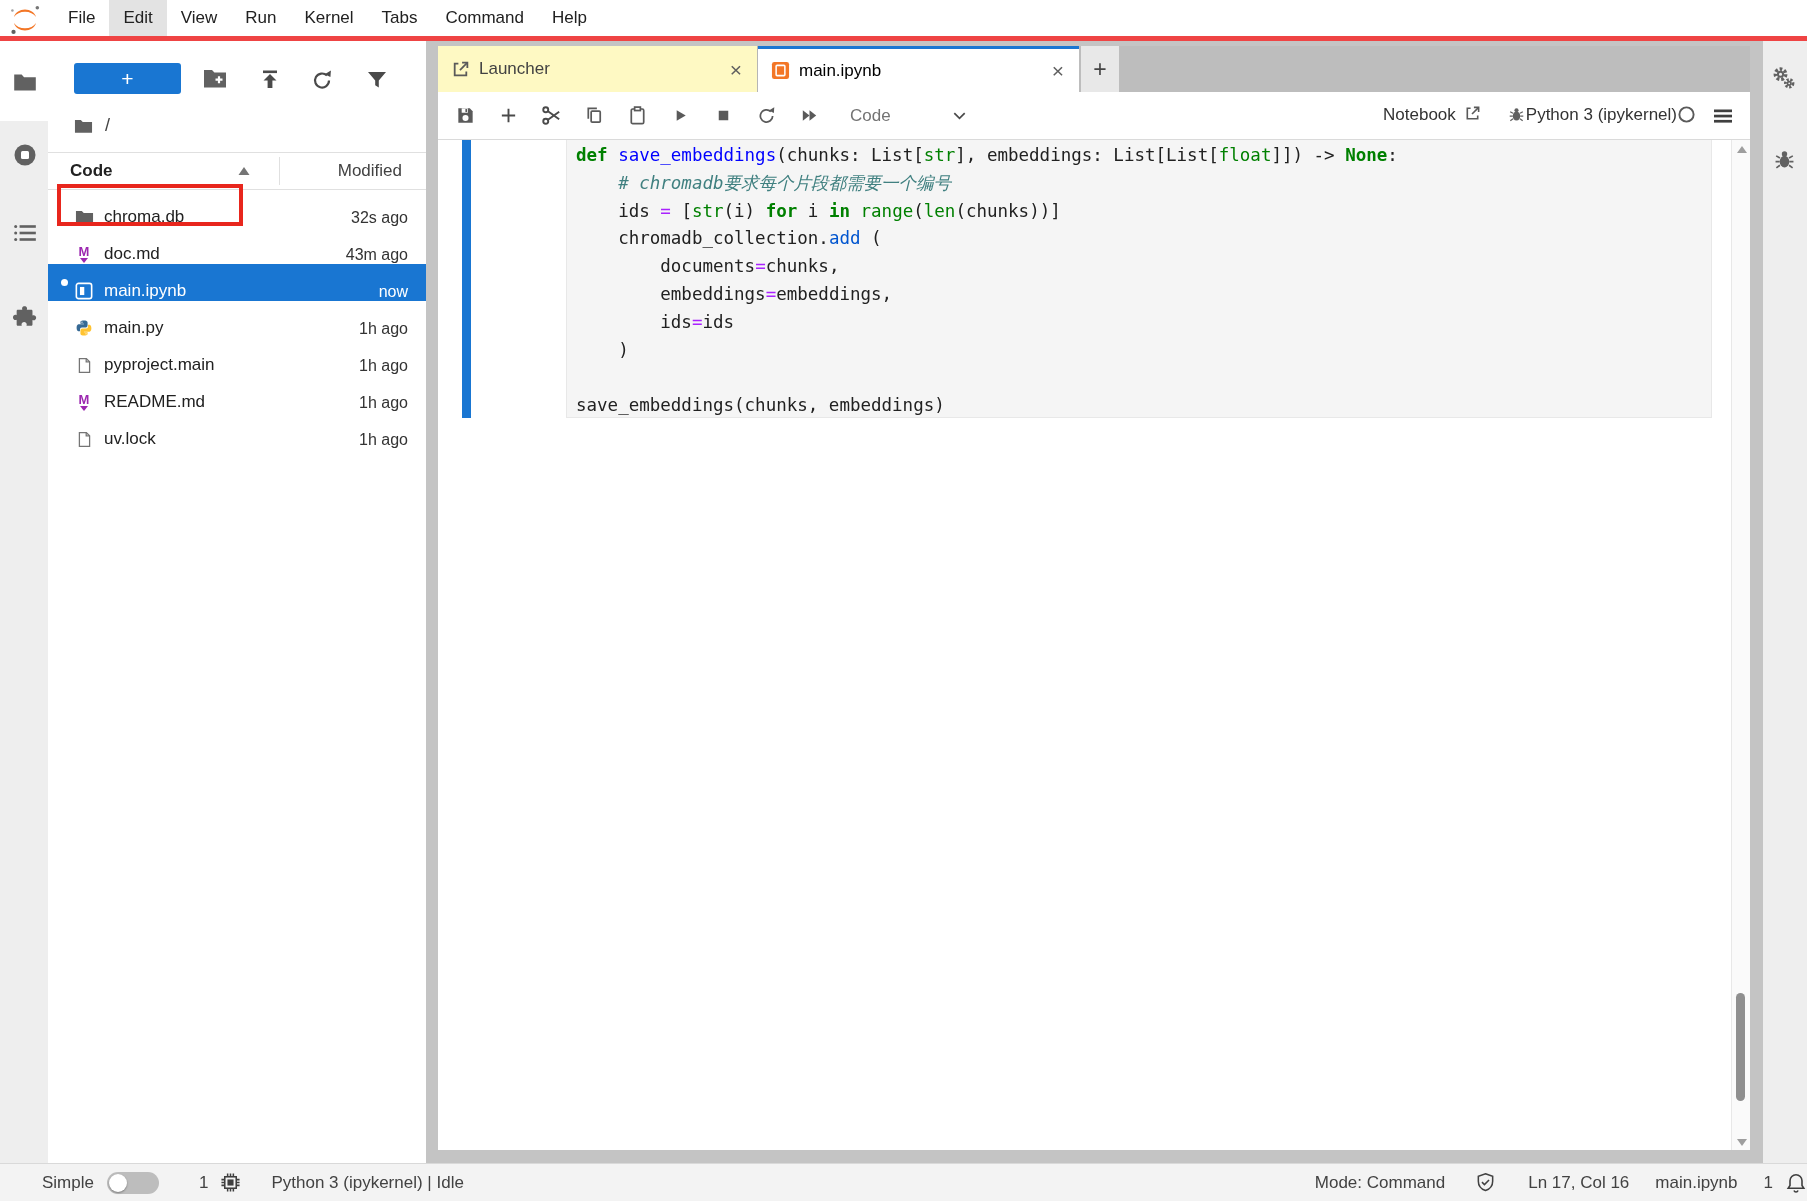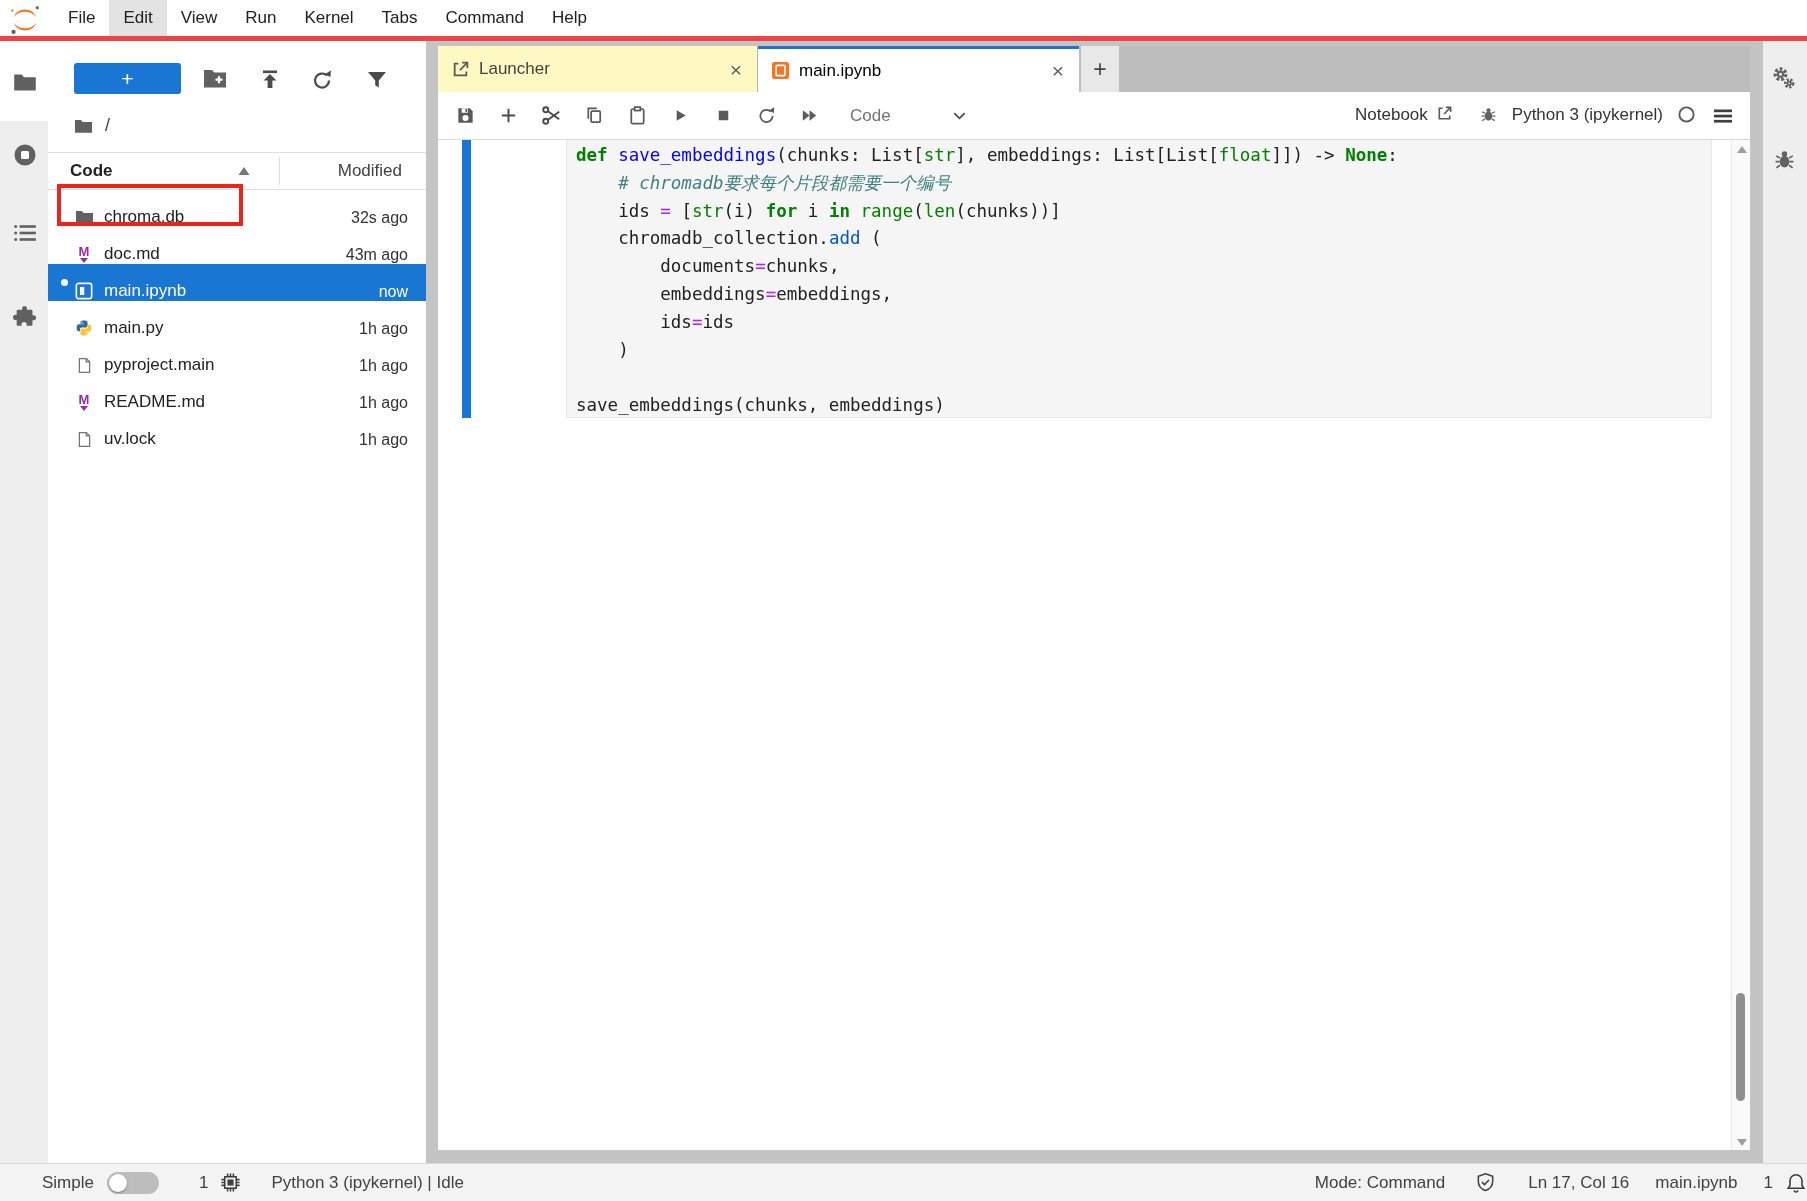--- a/index.html
+++ b/index.html
@@ -63,21 +63,21 @@
 
   
   #nbtoolbar{left:438px;top:92px;width:1312px;height:48px;background:#fff;border-bottom:1px solid #dadada;
              display:flex;align-items:center;box-sizing:border-box}
   .tbtn{width:26px;height:26px;margin-left:17px;display:flex;align-items:center;justify-content:center;flex:none}
   .tbtn:first-of-type{margin-left:14px}
   #celltype{margin-left:28px;width:118px;display:flex;align-items:center;justify-content:space-between;
             font-size:17px;color:#737373}
   #tb-right{margin-left:auto;display:flex;align-items:flex-start;padding-right:16px}
   #tb-right .lbl{font-size:17px;color:#333}
-  #tb-right .gap8{margin-left:8px}.gap14{margin-left:14px}.gap16{margin-left:16px}.gap26{margin-left:26px}
+  #tb-right .gap8{margin-left:8px}.gap14{}.gap16{margin-left:16px}.gap26{margin-left:26px}
 
   
   #nbcontent{left:438px;top:140px;width:1312px;height:1010px;background:#fff;overflow:hidden}
   #collapser{position:absolute;left:24px;top:0;width:9px;height:278px;background:#1976d2}
   #celleditor{position:absolute;left:128px;top:0;width:1146px;height:278px;background:#f5f5f5;
               border:1px solid #e8e8e8;border-top:none;box-sizing:border-box}
   #code{margin:0;padding:2px 0 0 9px;font-family:"DejaVu Sans Mono",monospace;font-size:17.5px;
         line-height:27.8px;white-space:pre}
   .tk-kw{color:#008000;font-weight:bold}
   .tk-nm{color:#0000ff}

